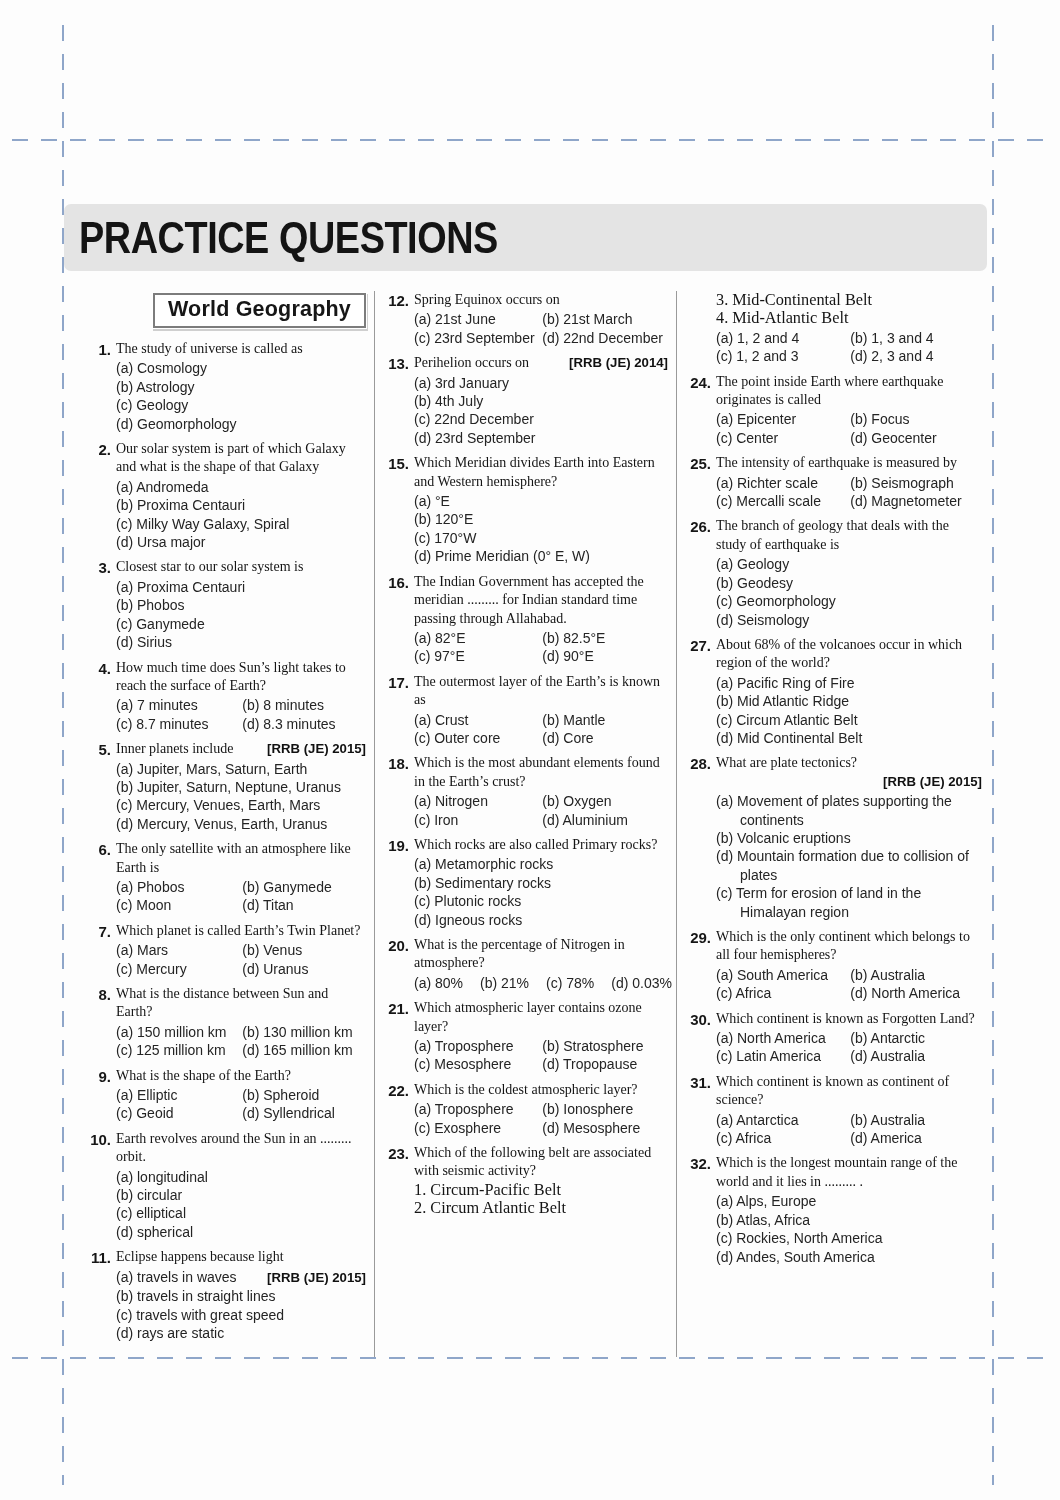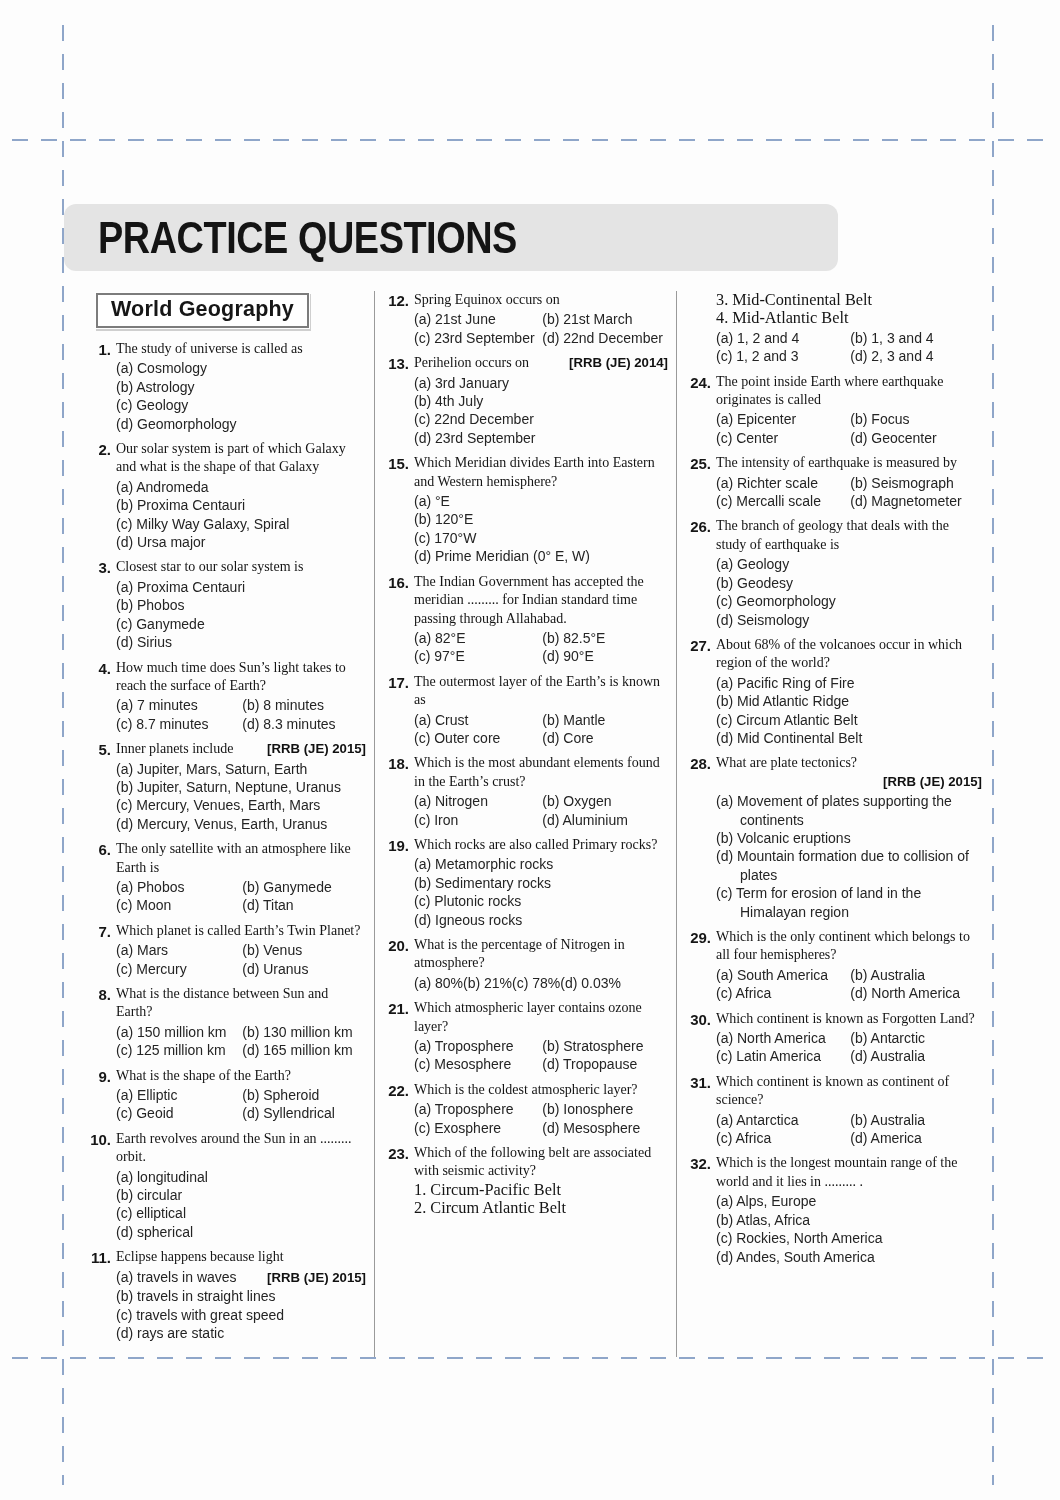--- a/index.html
+++ b/index.html
@@ -20,23 +20,23 @@
     position:absolute; left:12px; right:12px; height:2px;
     background:repeating-linear-gradient(to right, var(--crop_mark,#8fa6c9) 0 16px, transparent 16px 29px);
   }
   .crop-v.left { left:62px; }
   .crop-v.right { left:992px; }
   .crop-h.top { top:139px; }
   .crop-h.bottom { top:1357px; }
 
   
   .header {
-    position:absolute; left:64px; top:204px; width:774px; height:67px;
-    background:var(--header_bg,#e4e4e4); border-radius:12px;
-    display:flex; align-items:center; padding-left:34px;
+    position:absolute; left:64px; top:204px; width:923px; height:67px;
+    background:var(--header_bg,#e4e4e4); border-radius:7px;
+    display:flex; align-items:center; padding-left:15px;
   }
   .header h1 {
     font-family:"Liberation Sans", sans-serif;
     font-weight:900; font-size:43px; letter-spacing:-0.5px; color:#141414;
     transform:scaleX(0.88) scaleY(1.04); transform-origin:left center;
     white-space:nowrap;
   }
 
   
   .content {
@@ -47,21 +47,21 @@
   .col1 { width:282px; }
   .col2 { width:286px; }
   .col3 { width:298px; }
   .vdiv {
     width:1px; height:1066px; flex:none;
     background:var(--divider,#9a9a9a);
     margin-left:8px; margin-right:7px;
   }
 
   
-  .sectionwrap { text-align:left; margin:2px 0 12px 12px; }
+  .sectionwrap { text-align:right; margin:2px 0 12px 12px; }
   .sectionbox {
     display:inline-block;
     border:2px solid #7c7c7c;
     box-shadow:0 0 0 1px #fff, 1px 2px 0 1px #cfcfcf;
     padding:2px 13px 4px 13px;
     font-weight:bold; font-size:21.5px; color:#161616;
     letter-spacing:0.2px;
     background:#fff;
   }
 
@@ -89,21 +89,21 @@
     font-family:"Liberation Sans", sans-serif; line-height:18.4px;
   }
   .tagline { display:flex; }
   .opts { margin-top:1px; }
   .opt {
     font-size:14px; line-height:18.4px; color:#242424;
     padding-left:24px; text-indent:-24px;
   }
   .opts.c2 { display:grid; grid-template-columns:50.5% 49.5%; }
   .opts.c2 .opt { white-space:nowrap; padding-left:0; text-indent:0; }
-  .opts.c4 { display:flex; gap:0; flex-wrap:nowrap; }
+  .opts.c4 { display:flex; gap:17px; flex-wrap:nowrap; }
   .opts.c4 .opt { white-space:nowrap; padding-left:0; text-indent:0; }
   .opt.optflex { display:flex; align-items:baseline; padding-left:0; text-indent:0; }
 </style>
 </head>
 <body>
 
 <div class="crop-v left"></div>
 <div class="crop-v right"></div>
 <div class="crop-h top"></div>
 <div class="crop-h bottom"></div>

